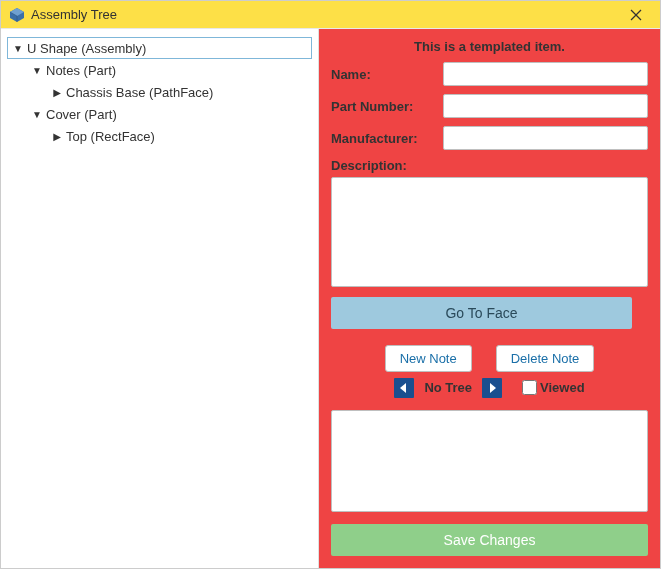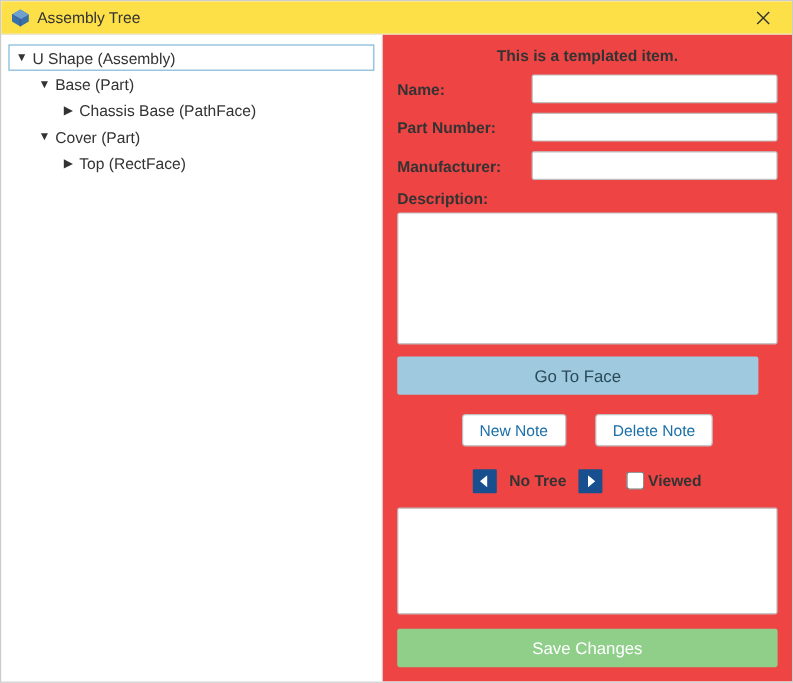--- a/index.html
+++ b/index.html
@@ -138,21 +138,21 @@
     border-radius:2px;
     cursor:pointer;
   }
   .btn-blue { background:#9ec9de; color:#2a4a5a; }
   .btn-green { background:#8fcf8a; color:#fff; }
   .goto-row { margin: 10px 16px 16px 0; }
   .note-buttons {
     display:flex;
     justify-content:center;
     gap: 24px;
-    margin-bottom: 18px;
+    margin-bottom: 5px;
   }
   .note-nav {
     display:flex;
     align-items:center;
     justify-content:center;
     gap: 10px;
     margin-bottom: 12px;
     font-weight:bold;
   }
   .nav-arrow {
@@ -203,21 +203,21 @@
 
 <div class="content">
 
   <div class="left-pane" id="tree-host">
       <div class="tree-item indent-0 selected">
         <span class="tog">▼</span>
         <span class="label">U Shape (Assembly)</span>
       </div>
       <div class="tree-item indent-1">
         <span class="tog">▼</span>
-        <span class="label">Base (Part)</span>
+        <span class="label">Notes (Part)</span>
       </div>
       <div class="tree-item indent-2">
         <span class="tog">▶</span>
         <span class="label">Chassis Base (PathFace)</span>
       </div>
       <div class="tree-item indent-1">
         <span class="tog">▼</span>
         <span class="label">Cover (Part)</span>
       </div>
       <div class="tree-item indent-2">

